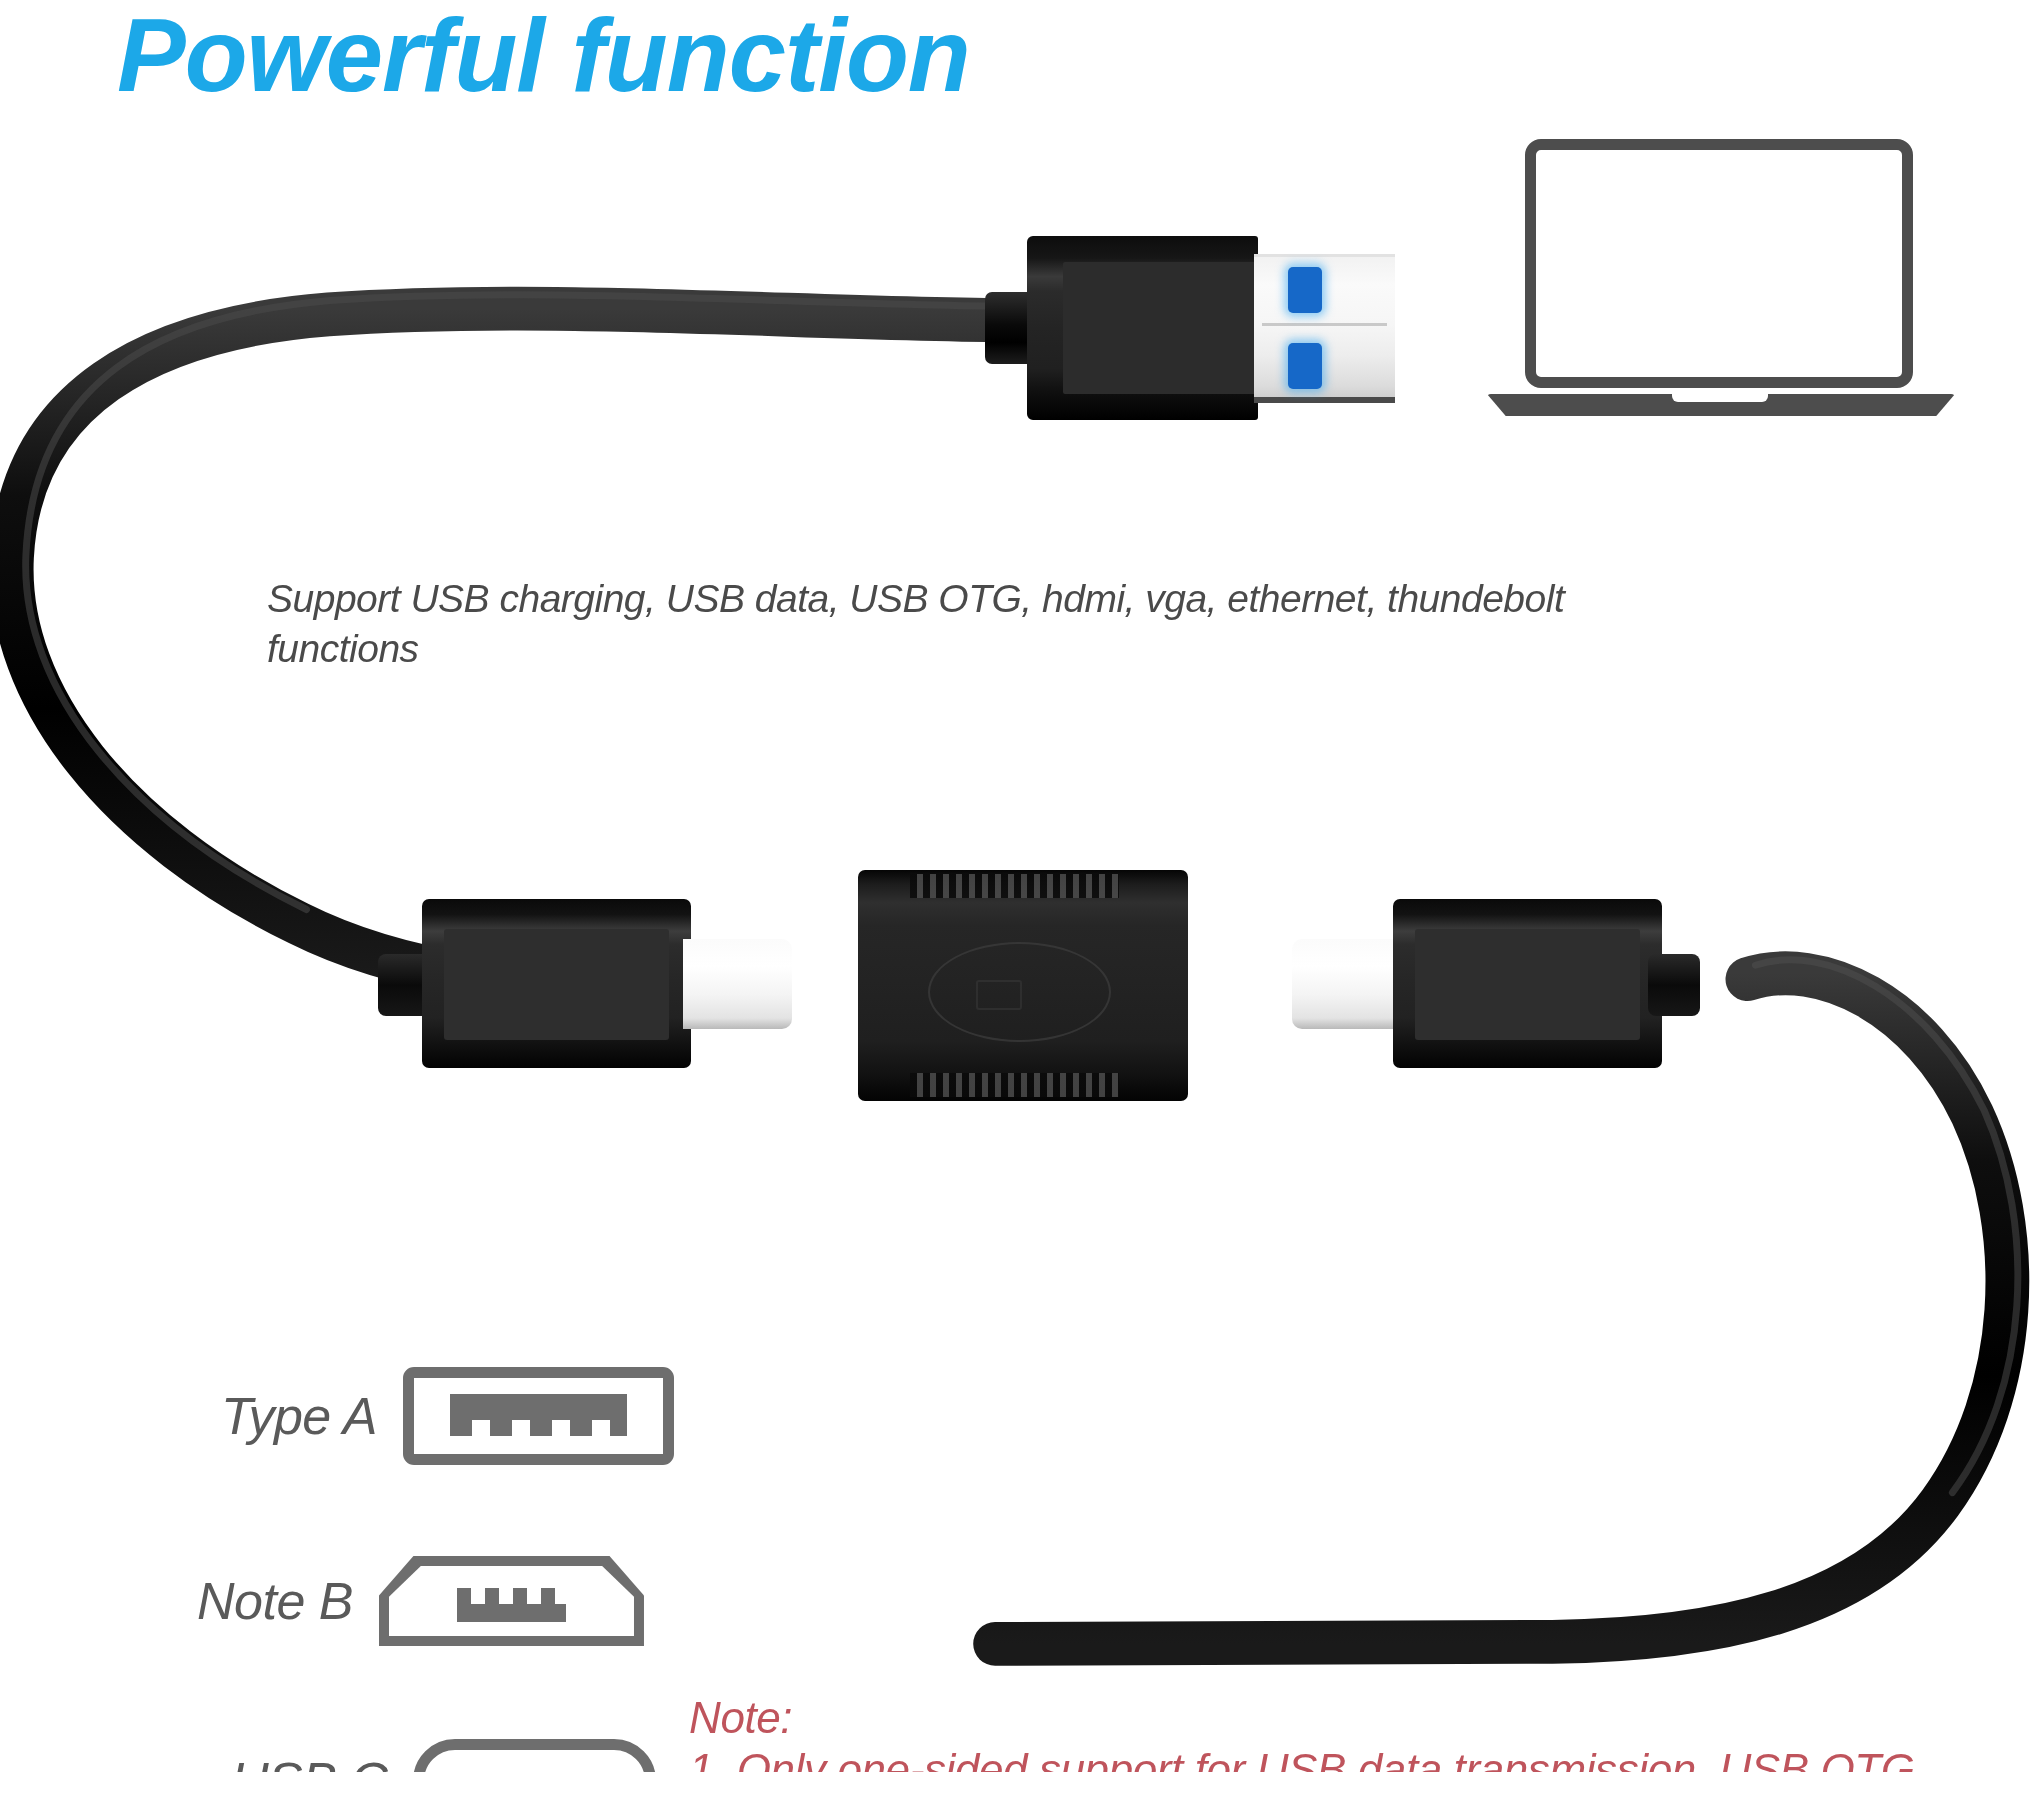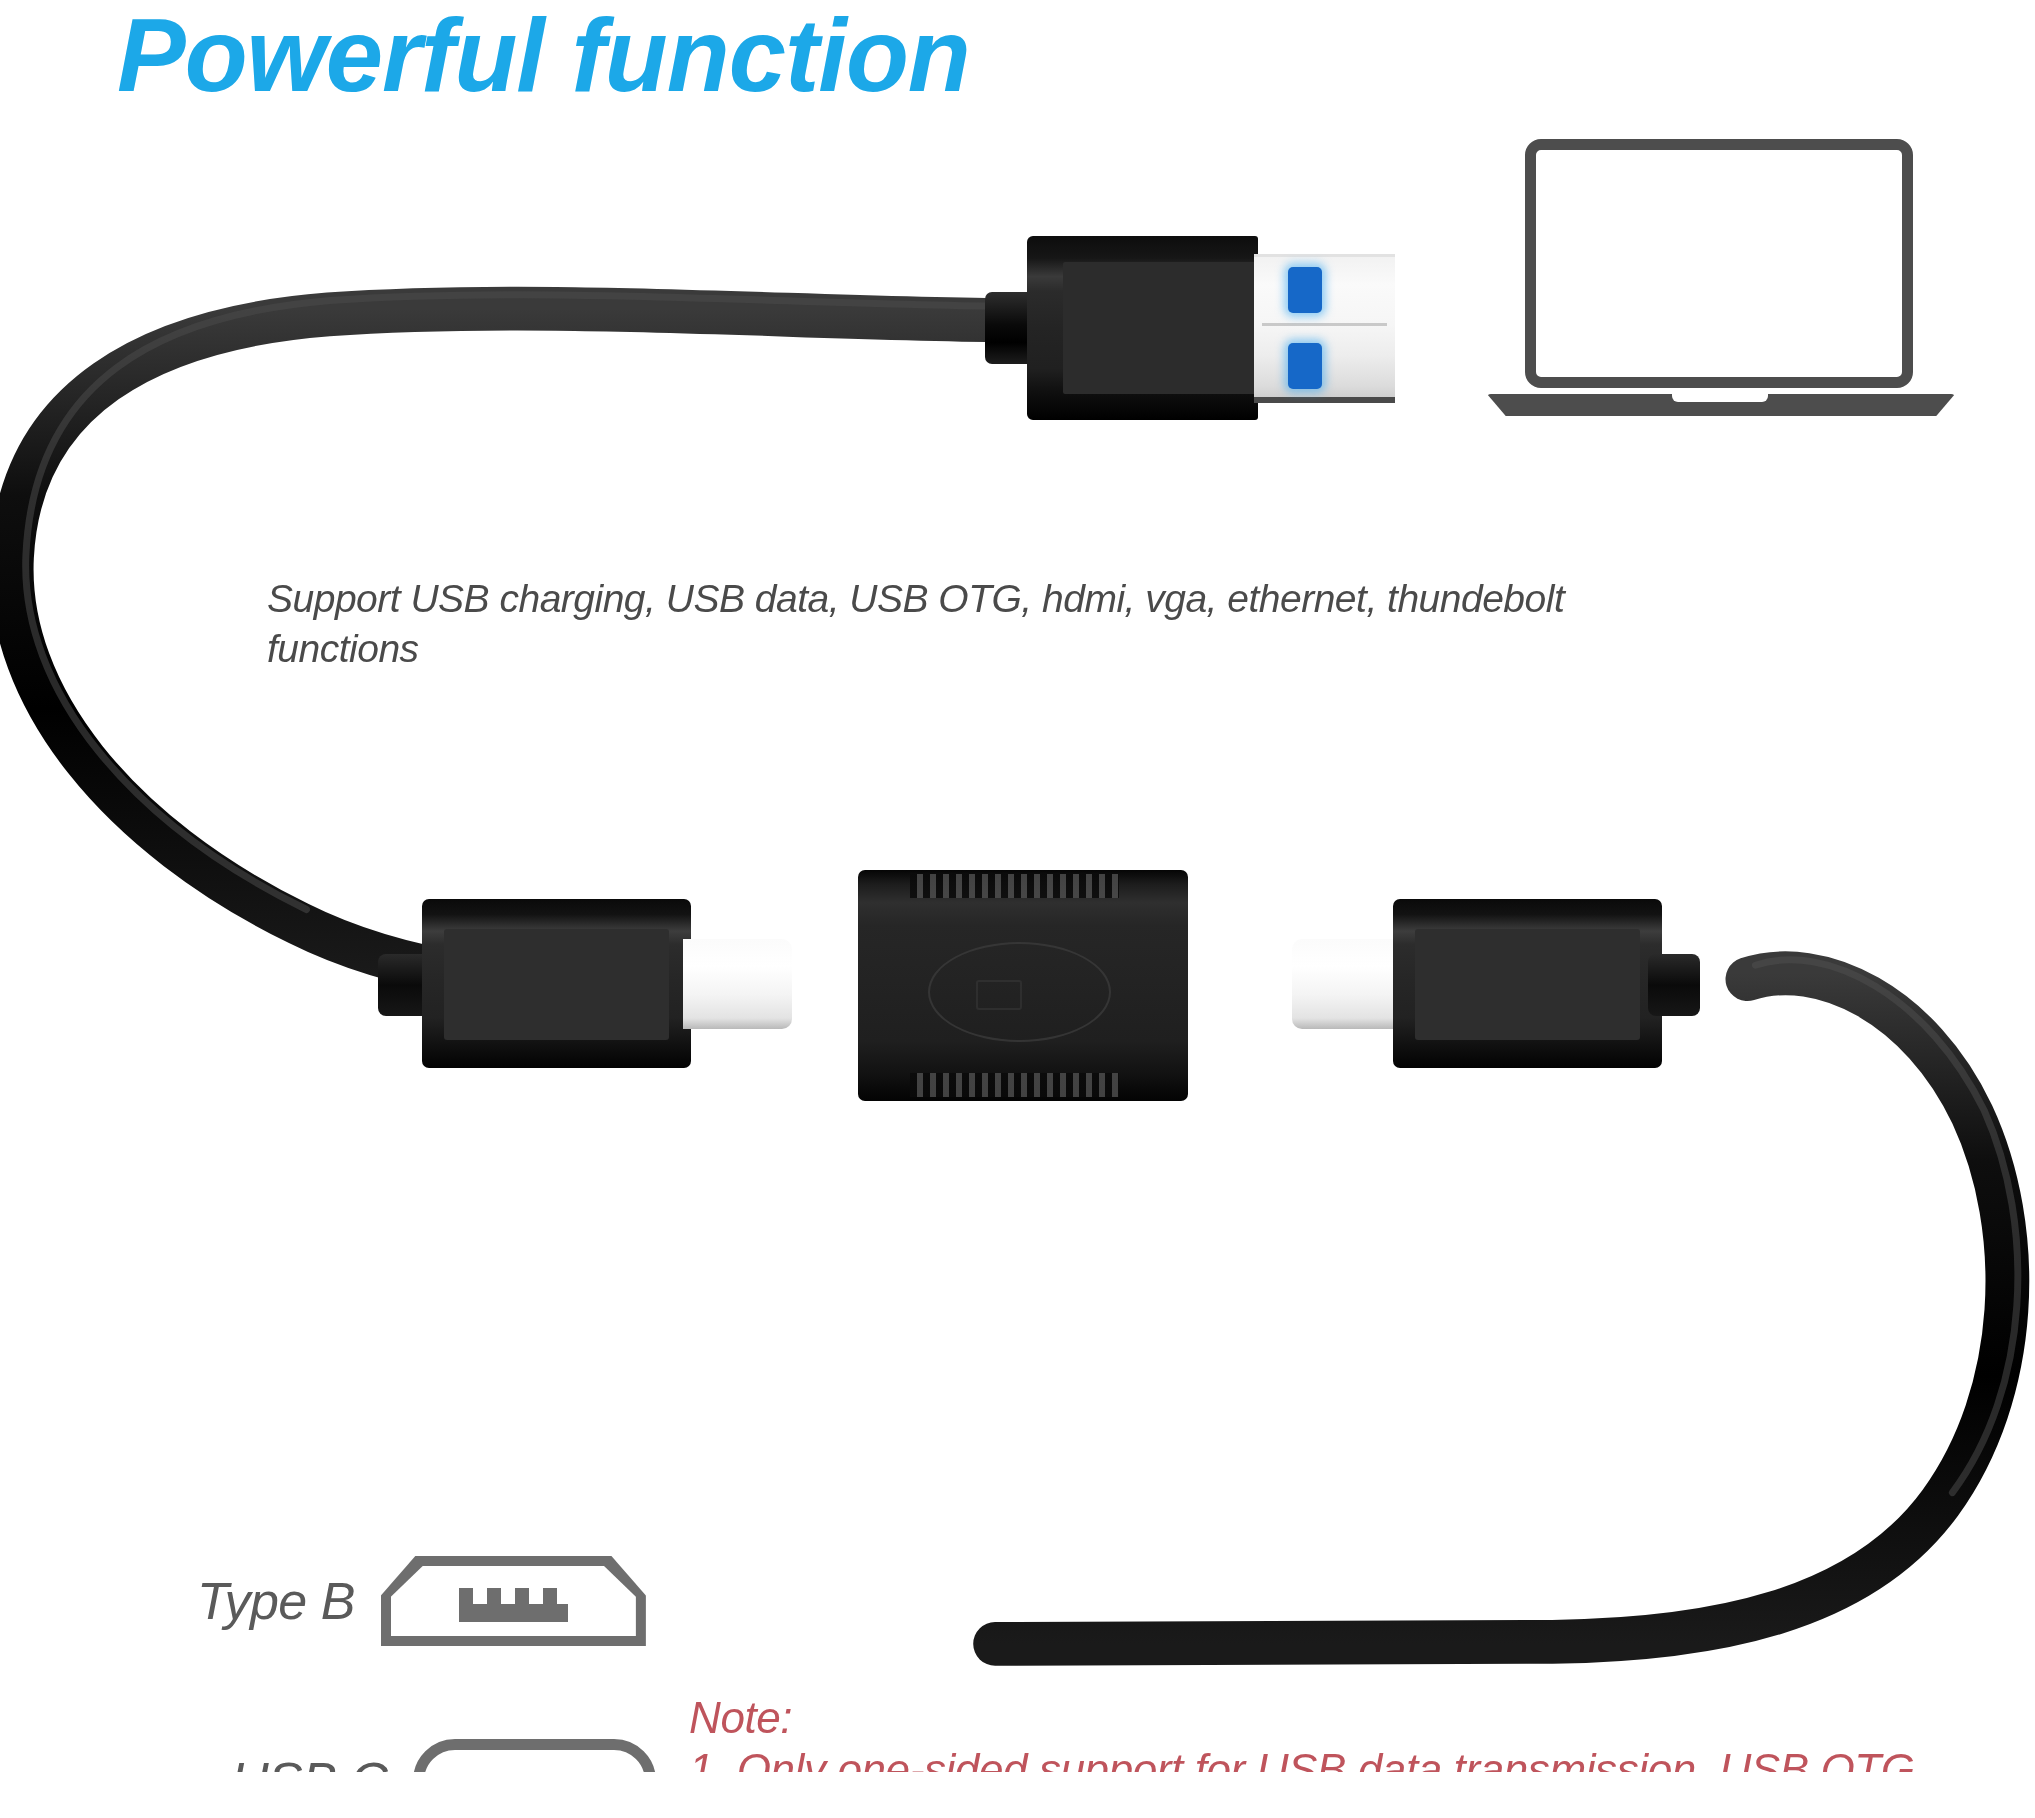--- a/index.html
+++ b/index.html
@@ -423,23 +423,30 @@
     <div class="ridges bottom"></div>
     <div class="logo"></div>
   </div>
 
   <div id="usbc-right" class="usbc-plug">
     <div class="tip"></div>
     <div class="body"></div>
     <div class="strain"></div>
   </div>
 
+  <div id="legend-type-a" class="legend-row">
+    <span class="legend-label">Type A</span>
+    <span class="icon-type-a">
+      <span class="bar"></span>
+      <span class="pins"></span>
+    </span>
+  </div>
 
   <div id="legend-micro-b" class="legend-row">
-    <span class="legend-label">Type B</span>
+    <span class="legend-label">Note B</span>
     <span class="icon-micro-b">
       <span class="shape"></span>
       <span class="bar"></span>
       <span class="pins"></span>
     </span>
   </div>
 
   <div id="legend-usb-c" class="legend-row">
     <span class="legend-label">USB C</span>
     <span class="icon-usb-c">

